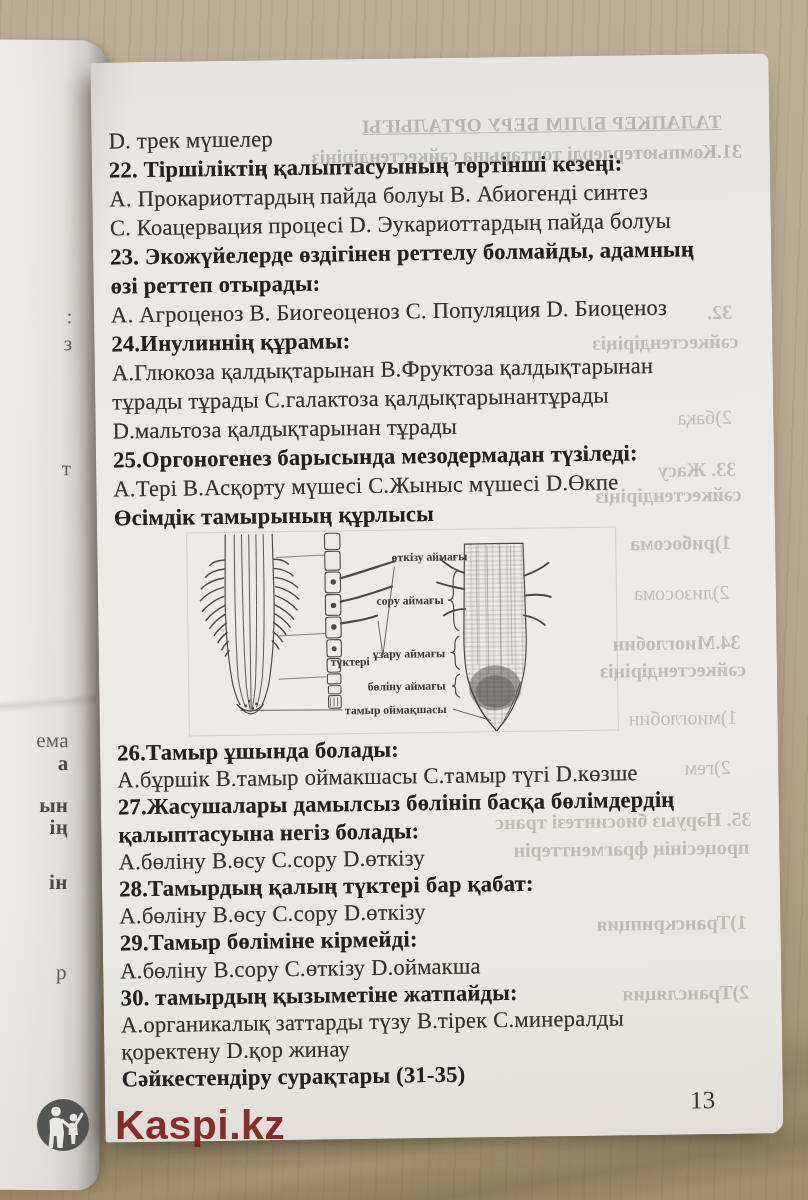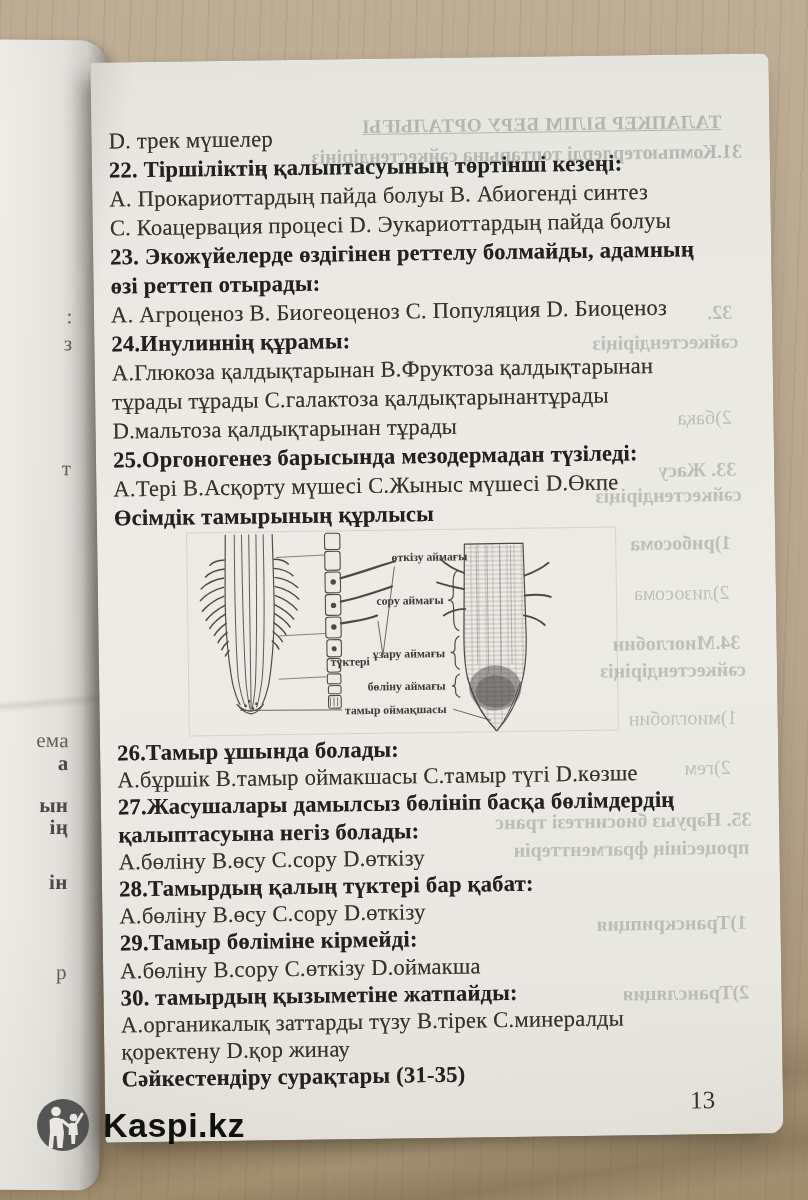--- a/index.html
+++ b/index.html
@@ -65,21 +65,21 @@
   .bleed-header{position:absolute;left:300px;top:57px;width:330px;text-align:center;
     transform:scaleX(-1);font-weight:bold;font-size:19px;letter-spacing:.5px;
     color:rgba(110,115,106,.42);text-decoration:underline;white-space:nowrap;}
   .bleed-sub{position:absolute;left:278px;top:86px;width:372px;transform:scaleX(-1);
     font-weight:bold;font-size:20px;color:rgba(108,113,104,.40);white-space:nowrap;}
 
   
   .watermark{position:absolute;left:36px;top:1098px;z-index:20;display:flex;align-items:center;
     gap:13px;opacity:.92;}
   .watermark .brand{font-family:"Liberation Sans",sans-serif;font-weight:bold;
-    font-size:34px;color:#000000;letter-spacing:.5px;}
+    font-size:41px;color:#7f1d1d;letter-spacing:.5px;margin-left:12px;}
 </style>
 </head>
 <body>
 
 <div class="wood-streaks"></div>
 
 <div class="prev-page">
   <span class="prev-frag" style="top:264px">:</span>
   <span class="prev-frag" style="top:291px">з</span>
   <span class="prev-frag" style="top:416px">т</span>

